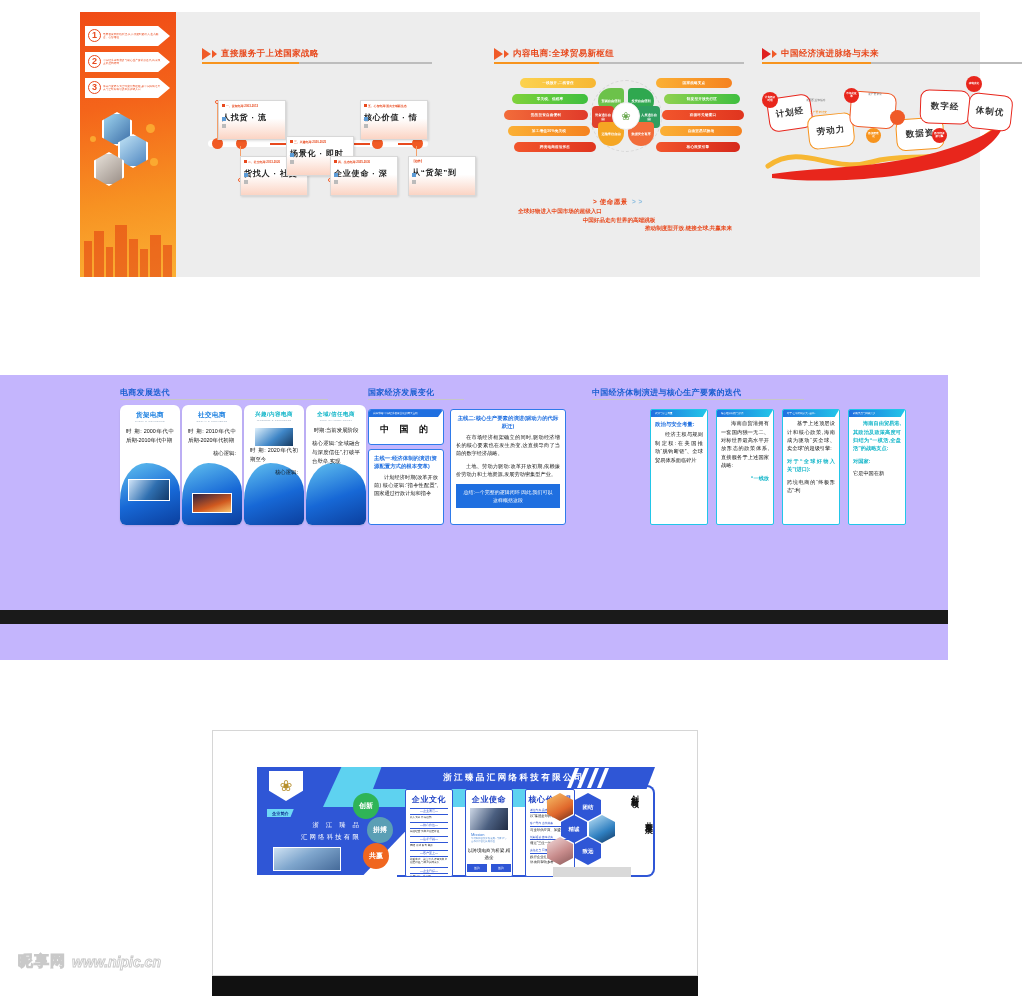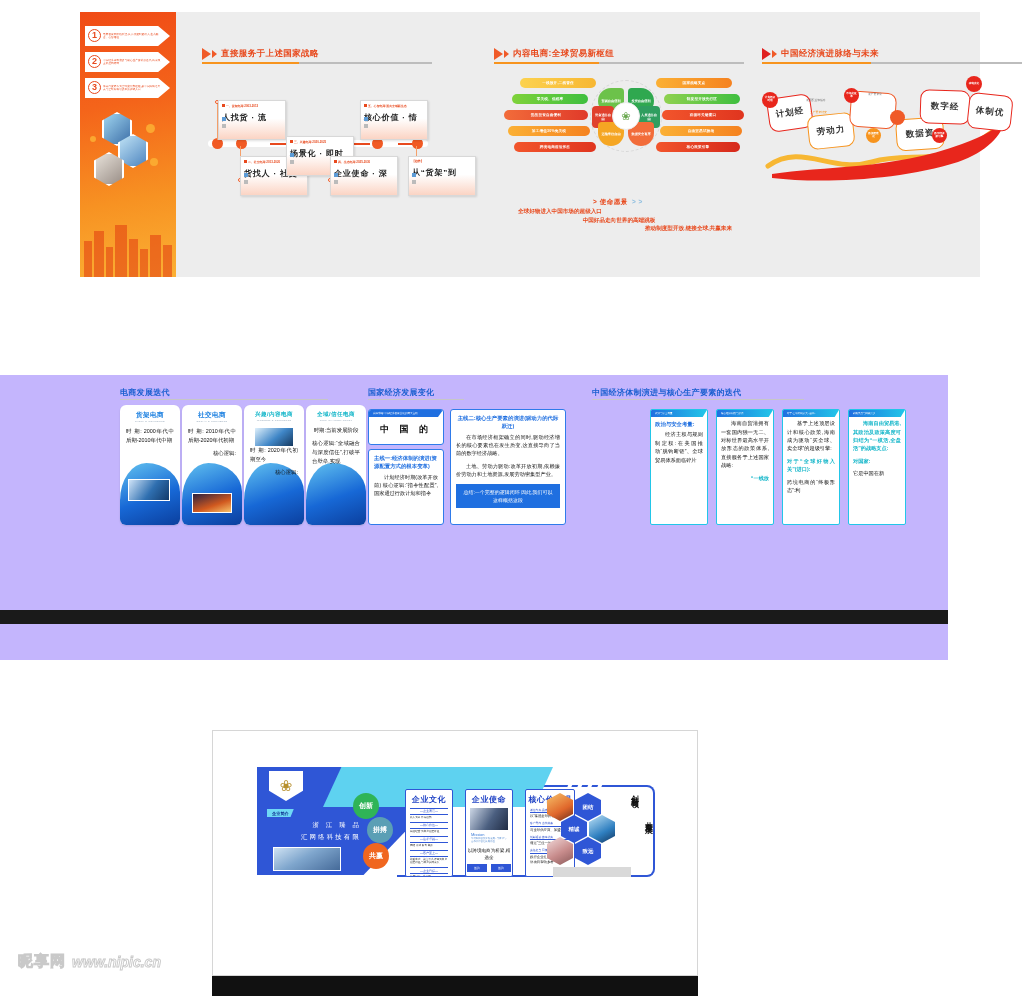--- a/index.html
+++ b/index.html
@@ -616,20 +616,23 @@
     </div>
     <div class="black-bar" style="top:235px;"></div>
   </div>
 
   <div class="sec3-frame">
     <div class="wall">
 
       <div class="wall-outline"></div>
       <div class="wall-blue"></div>
       <div class="wall-cyan"></div>
+      <div class="wall-band">
+        <span class="cname">浙江臻品汇网络科技有限公司</span>
+      </div>
       <div class="wall-slashes">
         <i style="left:0;"></i>
           <i style="left:10px;"></i>
           <i style="left:20px;"></i>
           <i style="left:30px;"></i>
       </div>
 
       <div class="logo-shield">❀</div>
       <div class="tag-pill">企业简介</div>
       <div class="co-l1">浙 江 臻 品</div>

